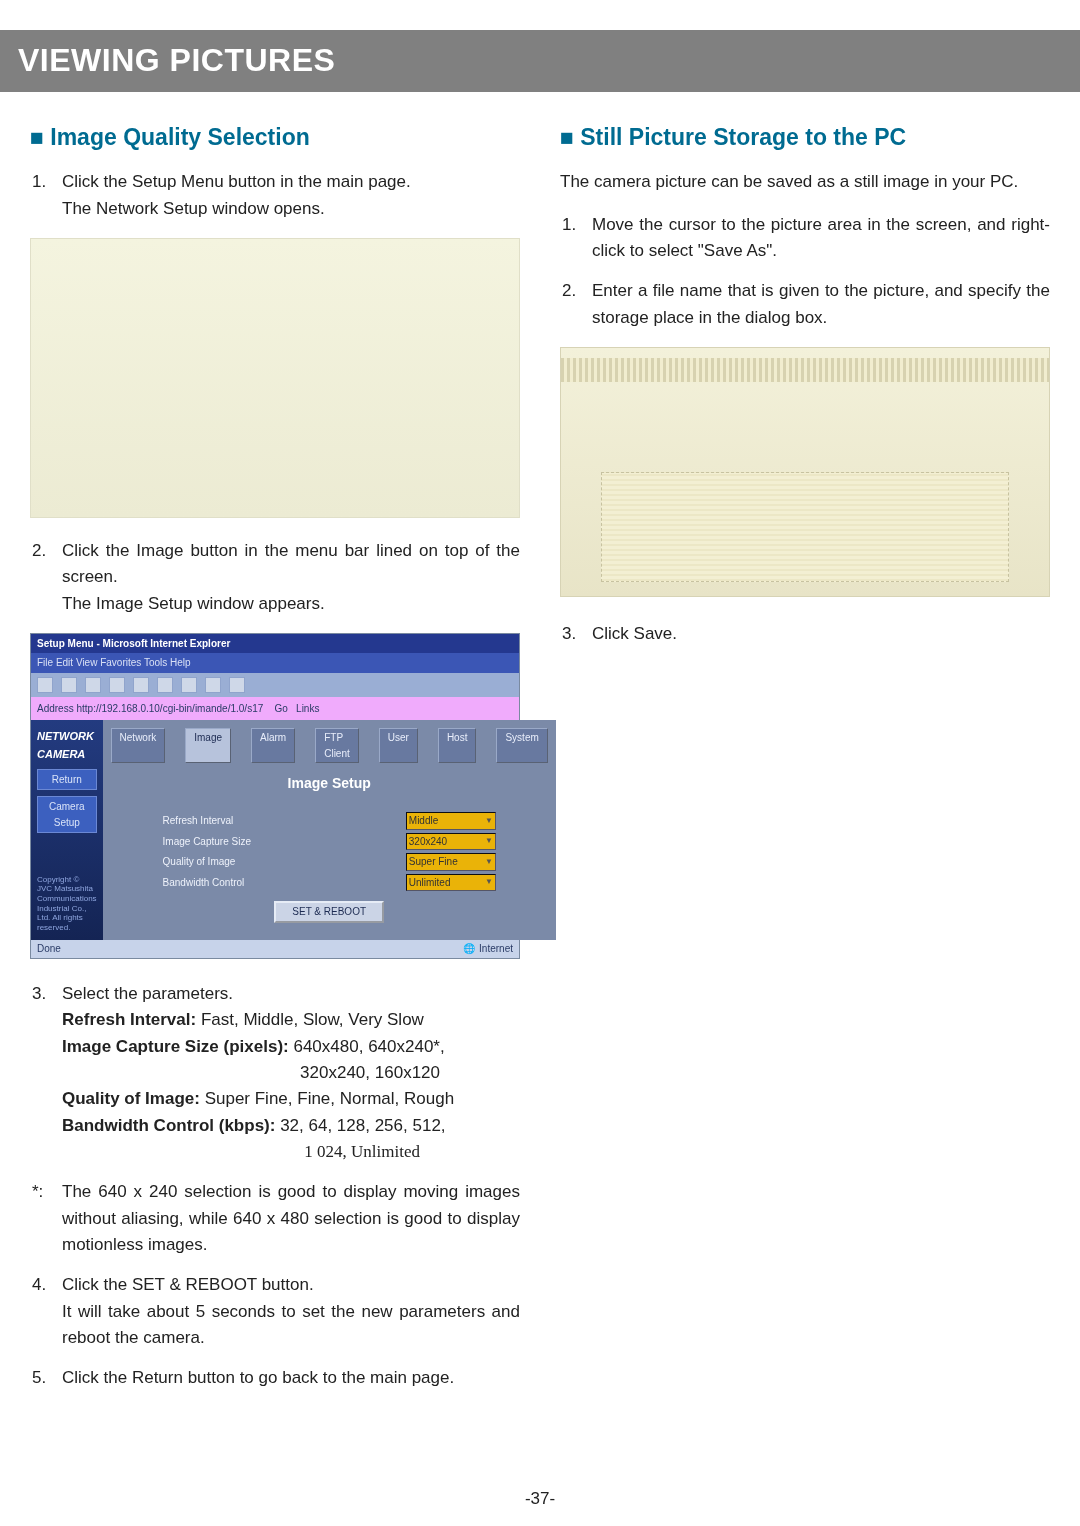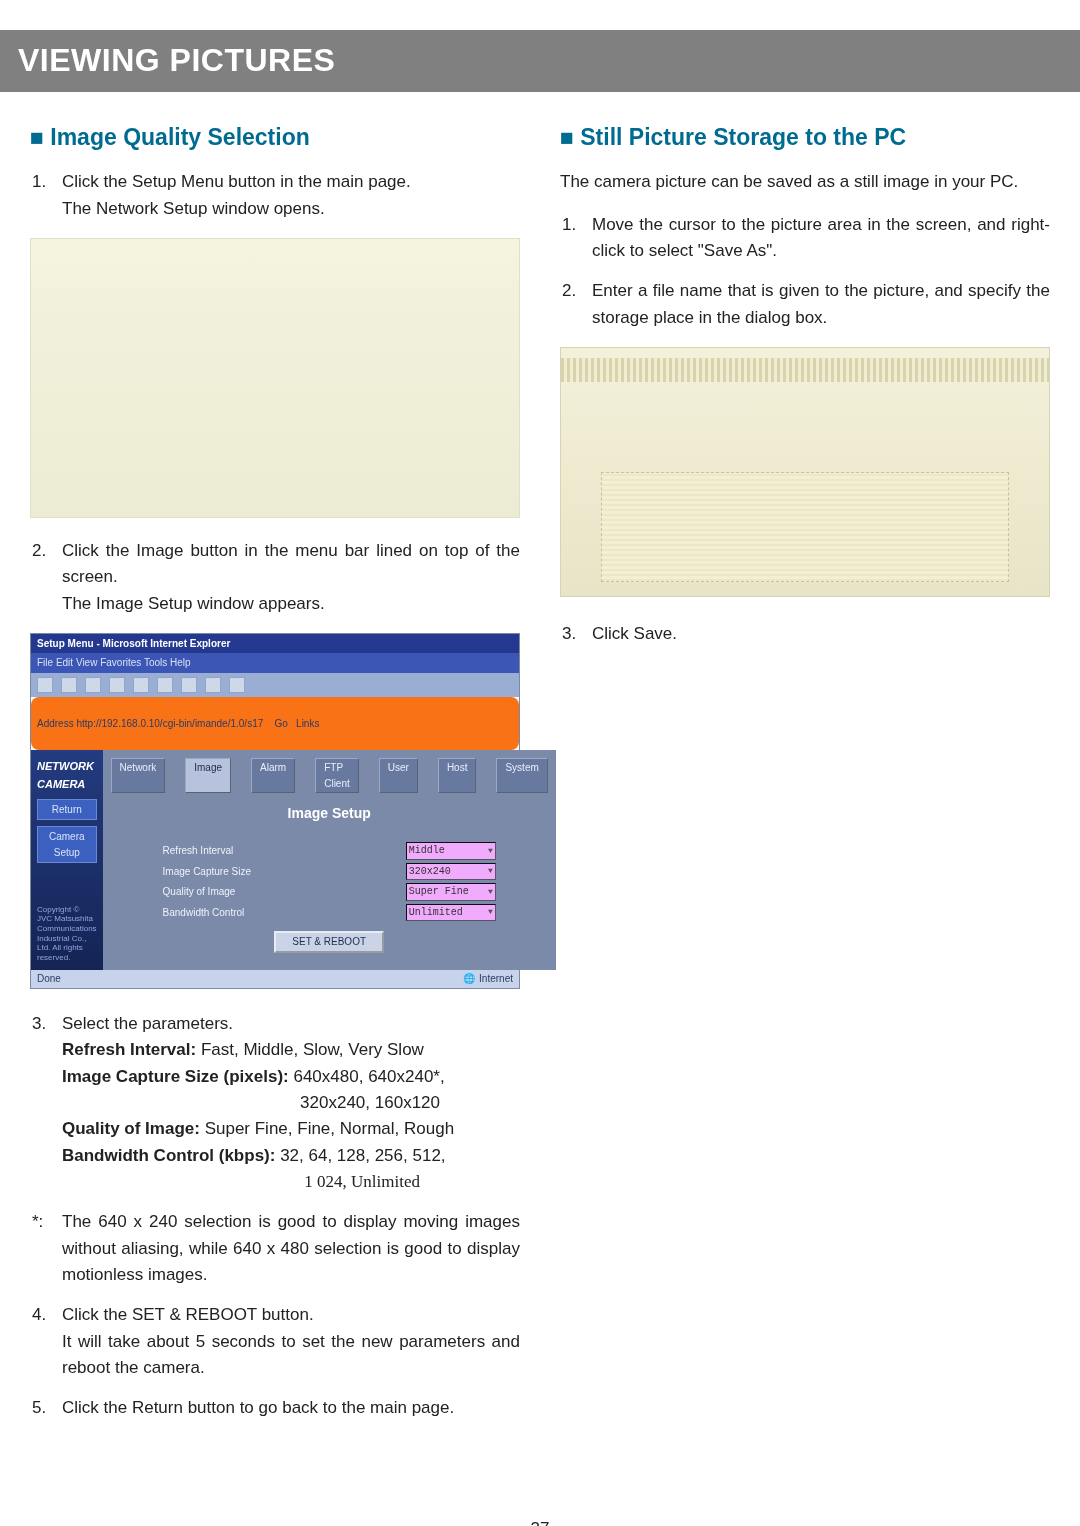--- a/index.html
+++ b/index.html
@@ -86,24 +86,23 @@
     background: #9aaed4;
     padding: 4px 6px;
     display: flex;
     gap: 8px;
     align-items: center;
   }
   .ss-tool .ticon {
     width: 16px; height: 16px; background: #cfd8e8; border:1px solid #90a4cc;
   }
   .ss-addr {
-    background: #f97316;
+    background: #f0abfc;
     color: #2a3b66;
-    padding: 19px 6px;
-    border-radius: 8px;
+    padding: 4px 6px;
   }
   .ss-body { display: flex; min-height: 220px; }
   .ss-side {
     width: 120px;
     background: linear-gradient(180deg,#233b80,#142454);
     color: #d9e3f8;
     padding: 8px 6px;
     display:flex;flex-direction:column;gap:6px;
   }
   .ss-logo { color:#fff;font-weight:bold;font-style:italic;font-size:11px; }
@@ -122,22 +121,22 @@
     padding:1px 8px; font-size:10px;
   }
   .ss-tab.active { background:#b7c3dc;color:#1d2b52; }
   .ss-maintitle {
     color:#fff;font-weight:bold;font-size:14px;text-align:center;padding:10px 0;
   }
   .ss-form { padding:4px 60px; color:#eef2fb; }
   .ss-row { display:flex;align-items:center;margin:3px 0; }
   .ss-row .lbl { flex:1; }
   .ss-row .val {
-    width:90px;background:#f0abfc;color:#333;border:1px inset #556;
-    padding:0 2px;font-size:10px;display:flex;align-items:center;justify-content:space-between;font-family:Liberation Mono, monospace;
+    width:90px;background:#eab308;color:#333;border:1px inset #556;
+    padding:0 2px;font-size:10px;display:flex;align-items:center;justify-content:space-between;
   }
   .ss-row .val .caret { font-size:8px;color:#555; }
   .ss-btn {
     margin:10px auto 4px;display:block;width:110px;text-align:center;
     background:#cbd4e6;border:2px outset #e6ecf6;color:#1d2b52;padding:1px 0;
   }
   .ss-status {
     background:#c7d3ea;color:#2a3b66;padding:1px 6px;display:flex;justify-content:space-between;
   }
 

